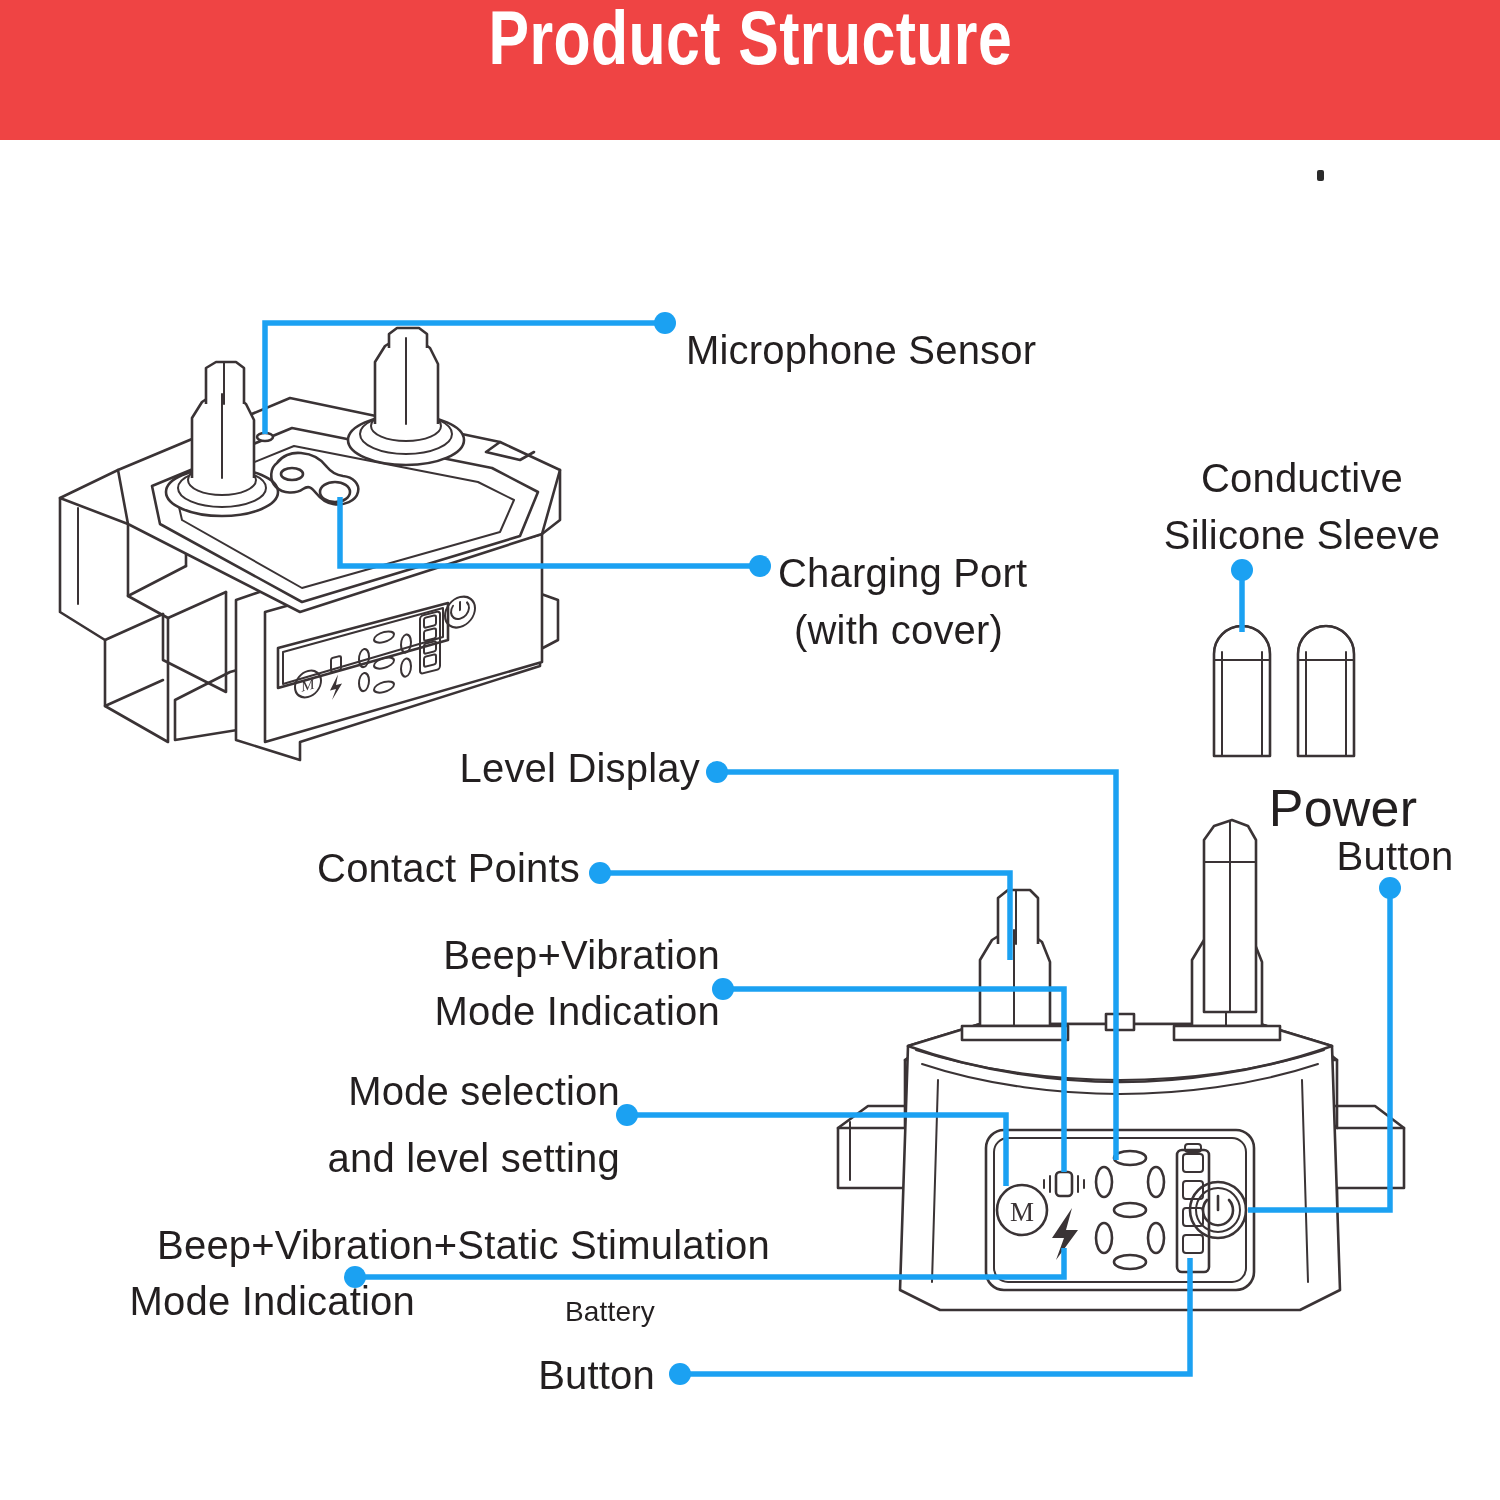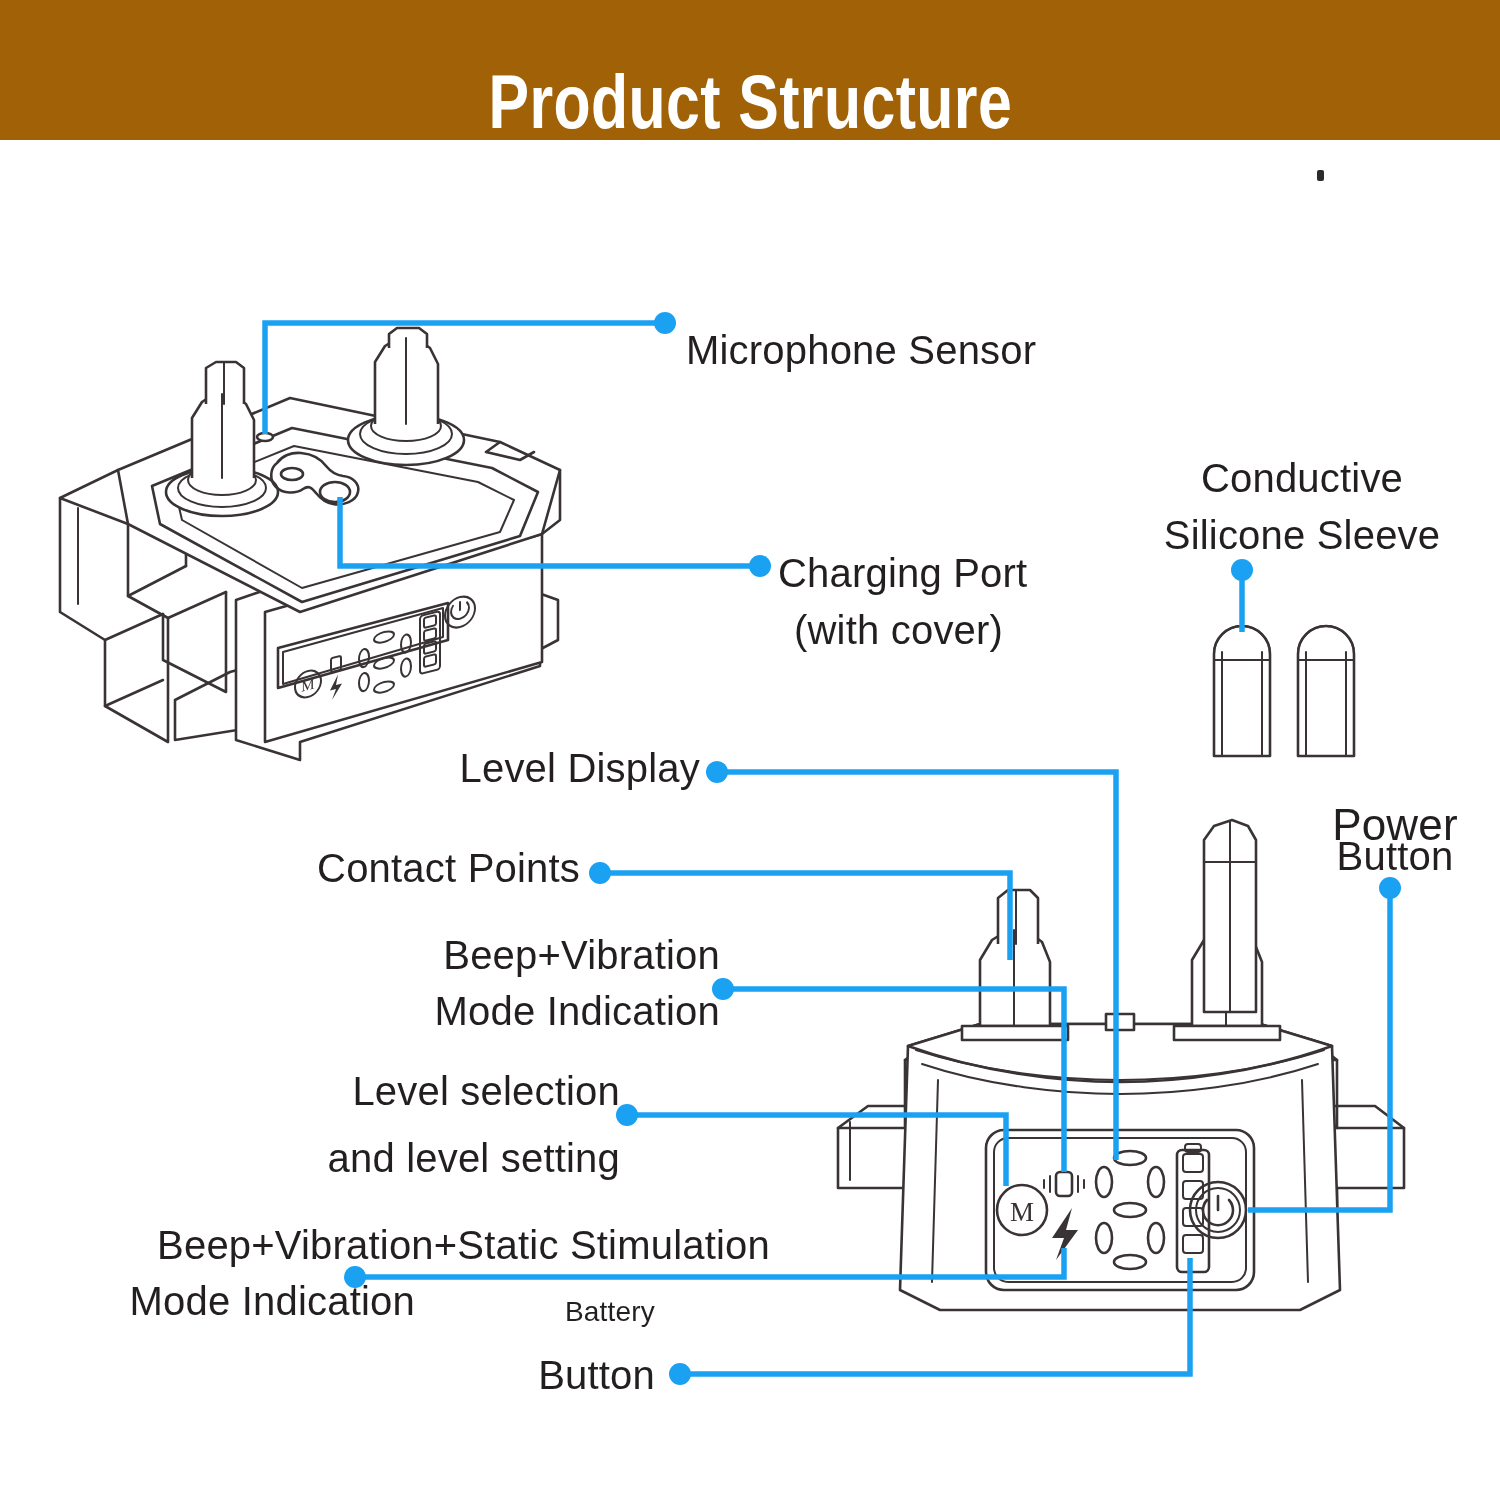--- a/index.html
+++ b/index.html
@@ -6,22 +6,22 @@
   body{
     width:1500px;height:1500px;overflow:hidden;
     font-family:"Liberation Sans", sans-serif;
     position:relative;
   }
   #stage{position:absolute;left:0;top:0;width:1500px;height:1500px;background:#ffffff;}
 
   
   .banner{
     position:absolute;left:0;top:0;width:1500px;height:140px;
-    background:#a16207;
-    display:flex;align-items:flex-end;justify-content:center;
+    background:#ef4444;
+    display:flex;align-items:flex-start;justify-content:center;
   }
   .banner-title{
     color:#ffffff;
     font-family:"Liberation Sans", sans-serif;
     font-size:76px;
     font-weight:700;
     letter-spacing:0.5px;
     transform:scaleX(0.80);
     transform-origin:center center;
     white-space:nowrap;
@@ -61,31 +61,31 @@
   <div class="dot-artifact" style="left:1317px;top:170px;"></div>
 
   <div class="label lbl-R" style="left:686px;top:298px;font-size:40px;">Microphone Sensor</div>
 
   <div class="label lbl-R" style="left:778px;top:521px;font-size:40px;">Charging Port</div>
   <div class="label lbl-R" style="left:794px;top:578px;font-size:40px;">(with cover)</div>
 
   <div class="label lbl-C" style="left:1143px;top:455px;width:318px;font-size:40px;">Conductive</div>
   <div class="label lbl-C" style="left:1143px;top:512px;width:318px;font-size:40px;">Silicone Sleeve</div>
 
-  <div class="label lbl-C" style="left:1300px;top:778px;width:190px;font-size:44px;margin-top:21px;">Power</div>
+  <div class="label lbl-C" style="left:1248px;top:778px;width:190px;font-size:52px;">Power</div>
   <div class="label lbl-C" style="left:1300px;top:833px;width:190px;font-size:40px;text-align:center;">Button</div>
 
   <div class="label lbl-L" style="left:300px;top:745px;width:400px;font-size:40px;">Level Display</div>
 
   <div class="label lbl-L" style="left:180px;top:845px;width:400px;font-size:40px;">Contact Points</div>
 
   <div class="label lbl-L" style="left:300px;top:932px;width:420px;font-size:40px;">Beep+Vibration</div>
   <div class="label lbl-L" style="left:300px;top:988px;width:420px;font-size:40px;">Mode Indication</div>
 
-  <div class="label lbl-L" style="left:200px;top:1068px;width:420px;font-size:40px;">Level selection</div>
+  <div class="label lbl-L" style="left:200px;top:1068px;width:420px;font-size:40px;">Mode selection</div>
   <div class="label lbl-L" style="left:200px;top:1124px;width:420px;font-size:40px;margin-top:11px;">and level setting</div>
 
   <div class="label lbl-L" style="left:35px;top:1222px;width:735px;font-size:40px;">Beep+Vibration+Static Stimulation</div>
   <div class="label lbl-L" style="left:35px;top:1278px;width:380px;font-size:40px;">Mode Indication</div>
 
   <div class="label lbl-L" style="left:300px;top:1295px;width:355px;font-size:28px;">Battery</div>
   <div class="label lbl-L" style="left:300px;top:1352px;width:355px;font-size:40px;">Button</div>
 
   <svg id="art" viewBox="0 0 1500 1500" xmlns="http://www.w3.org/2000/svg">
     <defs>

